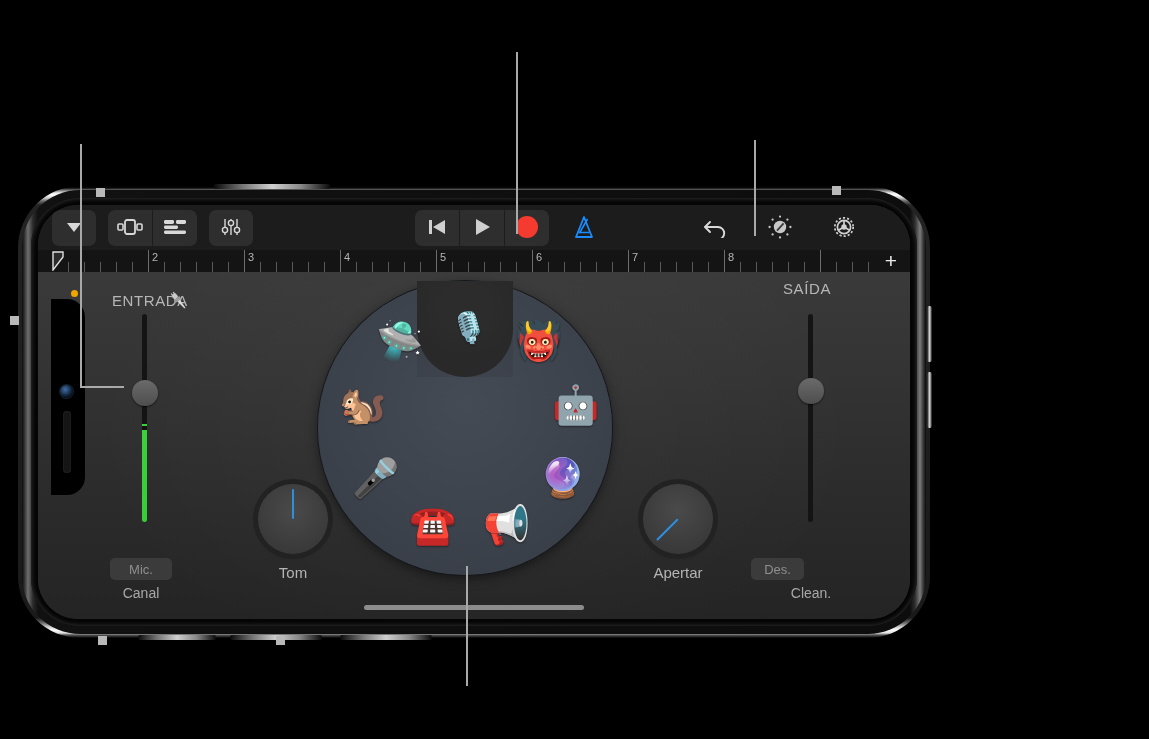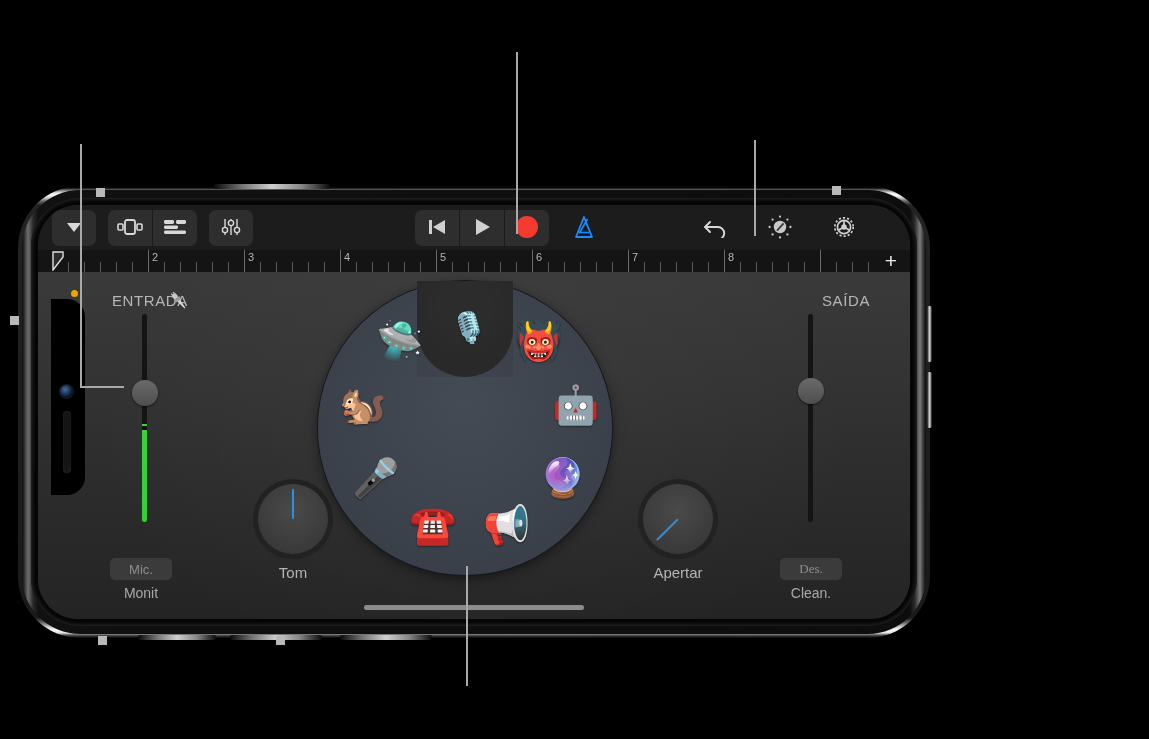--- a/index.html
+++ b/index.html
@@ -362,26 +362,26 @@
               <rect x="10" y="0.4" width="1.3" height="2" fill="#c9c9c9"></rect>
               <rect x="12.7" y="0.4" width="1.3" height="2" fill="#c9c9c9"></rect>
             </g>
           </svg>
         </span>
         <div class="slider-track" style="left:104px;top:42px;height:208px;"></div>
         <div class="meter" style="left:104px;top:158px;height:92px;"></div>
         <div class="meter-peak" style="left:104px;top:152px;"></div>
         <div class="slider-thumb" style="left:94px;top:108px;"></div>
         <div class="pillbtn" style="left:72px;top:286px;width:62px;">Mic.</div>
-        <div class="sublabel" style="left:53px;top:313px;width:100px;">Monit</div>
-
-        <div class="chan-label" style="left:745px;top:20px;margin-left:39px;">SAÍDA</div>
+        <div class="sublabel" style="left:53px;top:313px;width:100px;">Canal</div>
+
+        <div class="chan-label" style="left:745px;top:8px;">SAÍDA</div>
         <div class="slider-track" style="left:770px;top:42px;height:208px;"></div>
         <div class="slider-thumb" style="left:760px;top:106px;"></div>
-        <div class="pillbtn" style="left:742px;top:286px;width:62px;font-family:Liberation Serif, serif;">Des.</div>
+        <div class="pillbtn" style="left:713px;top:286px;width:53px;">Des.</div>
         <div class="sublabel" style="left:723px;top:313px;width:100px;">Clean.</div>
 
         <div class="knob-wrap" style="left:220px;top:212px;">
           <div class="knob">
             <div class="knob-ind" style="transform:translate(-50%,-100%) rotate(0deg);"></div>
           </div>
           <div class="knob-label">Tom</div>
         </div>
 
         <div class="knob-wrap" style="left:605px;top:212px;">

